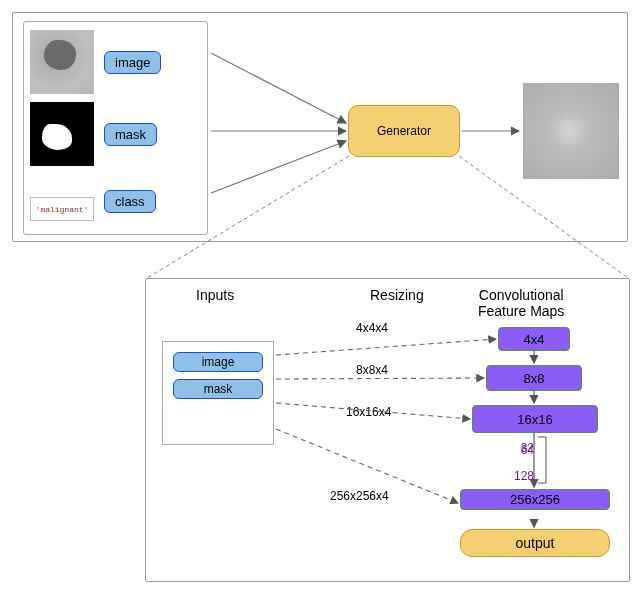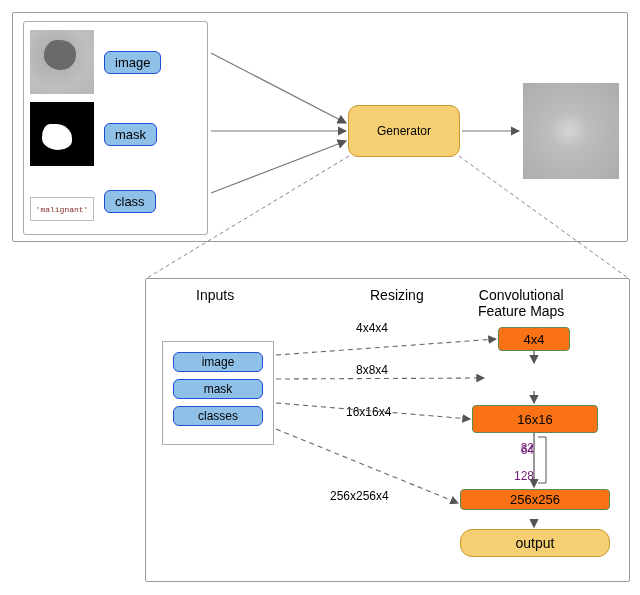--- a/index.html
+++ b/index.html
@@ -151,21 +151,21 @@
     background: #fff;
     padding: 10px 10px;
     display: flex; flex-direction: column; gap: 7px;
     align-items: stretch;
   }
   .mini-inputs .pill { width: 90px; }
 
   .fmap {
     position: absolute;
     left: 322px;
-    background: #f97316;
+    background: #8b5cf6;
     border: 1px solid #5b8c51;
     border-radius: 4px;
     display: flex; align-items: center; justify-content: center;
     font-size: 13px;
   }
   .fm-1 { top: 48px;  width: 72px;  height: 24px; left: 352px; }
   .fm-2 { top: 86px;  width: 96px;  height: 26px; left: 340px; }
   .fm-3 { top: 126px; width: 126px; height: 28px; left: 326px; }
   .fm-4 { top: 210px; width: 150px; height: 21px; left: 314px; }
 
@@ -264,30 +264,32 @@
 <div class="bottom-panel">
 
   <div class="hdr" style="left:50px;">Inputs</div>
   <div class="hdr" style="left:192px;margin-left:32px;">Resizing</div>
   <div class="hdr" style="left:332px; white-space:pre; line-height:1.15; text-align:center;">Convolutional
 Feature Maps</div>
 
   <div class="mini-inputs">
     <span class="pill small">image</span>
     <span class="pill small">mask</span>
-    <span class="pill small">classes</span>
   </div>
 
   <div class="dimlabel" style="left:210px; top:42px;">4x4x4</div>
   <div class="dimlabel" style="left:210px; top:84px;">8x8x4</div>
   <div class="dimlabel" style="left:200px; top:126px;">16x16x4</div>
   <div class="dimlabel" style="left:184px; top:210px;">256x256x4</div>
 
   <div class="fmap fm-1">
         <span>4x4</span>
+      </div>
+  <div class="fmap fm-2">
+        <span>8x8</span>
       </div>
   <div class="fmap fm-3">
         <span>16x16</span>
       </div>
   <div class="fmap fm-4">
         <span>256x256</span>
       </div>
 
   <div class="midlabel" style="left:358px; top:162px; width:30px;">32</div>
   <div class="midlabel" style="left:358px; top:164px; width:30px;">64</div>

